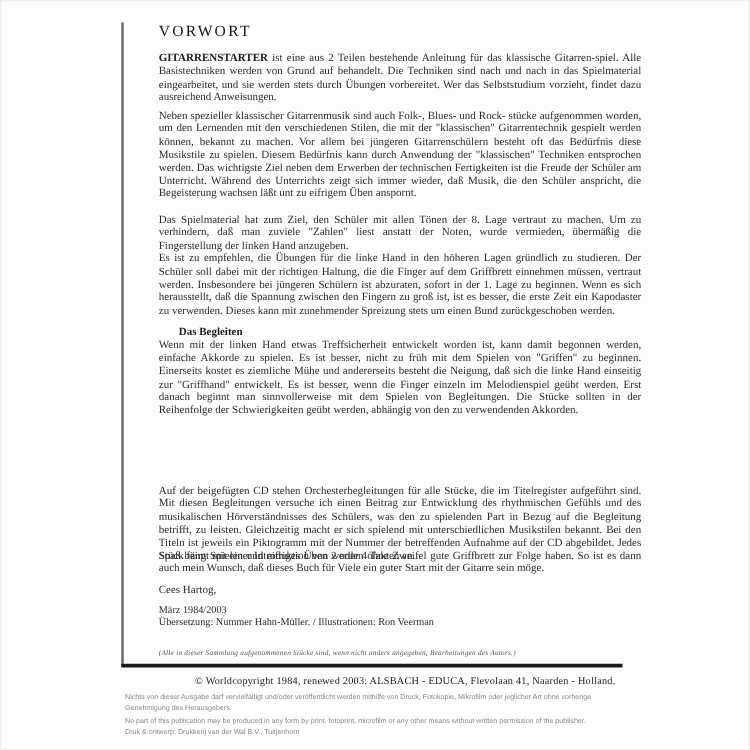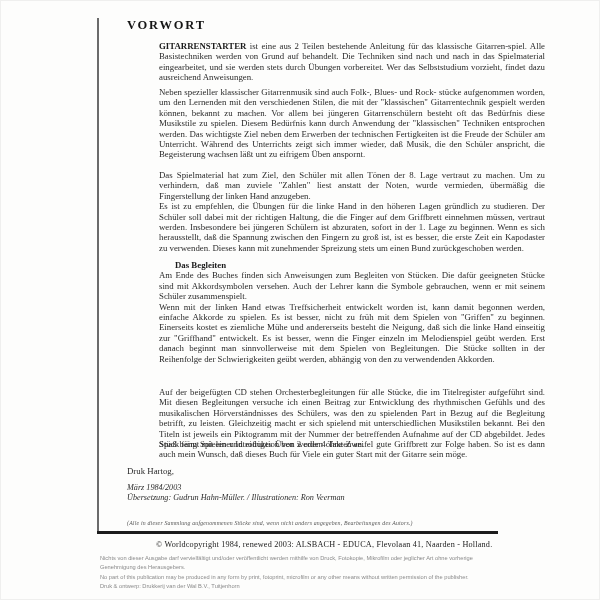--- a/index.html
+++ b/index.html
@@ -3,28 +3,28 @@
 <meta charset="utf-8">
 <style>
   html,body{margin:0;padding:0;background:#ffffff;}
   .page{
     position:relative;width:600px;height:600px;background:#fdfdfc;overflow:hidden;
     color:#2b2b2b;font-family:"Liberation Serif",serif;
     box-shadow:inset 0 0 0 1px #efefee;
   }
   .vrule{position:absolute;left:97px;top:18px;width:2px;height:515px;background:#6b6b6b;}
   .hrule{position:absolute;left:97px;top:531px;width:401px;height:3px;background:#1c1c1c;}
-  .title{position:absolute;left:127px;top:18px;margin:0;font-size:12.5px;font-weight:700;
+  .title{position:absolute;left:127px;top:18px;margin:0;font-size:12.5px;font-weight:400;
          letter-spacing:1.8px;color:#151515;}
-  .col{position:absolute;left:127px;width:386px;margin-left:32px;}
+  .col{position:absolute;left:127px;width:386px;}
   .col p{margin:0;text-align:justify;font-size:8.8px;line-height:10.4px;color:#2b2b2b;}
   .col p strong{font-weight:700;color:#1b1b1b;}
   .sec-heading{margin:0;font-size:8.8px;line-height:10.4px;font-weight:700;color:#1b1b1b;padding-left:16px;}
   .signature{position:absolute;left:127px;top:466px;font-size:8.8px;color:#2b2b2b;}
-  .credits{position:absolute;left:127px;top:483px;font-size:8.2px;line-height:9.8px;color:#2b2b2b;font-style:italic;}
+  .credits{position:absolute;left:127px;top:483px;font-size:8.2px;line-height:9.8px;color:#2b2b2b;}
   .note{position:absolute;left:127px;top:520px;width:380px;font-size:5.8px;font-style:italic;
         color:#555;letter-spacing:0.2px;}
   .copyright{position:absolute;left:120px;top:540px;font-size:8.2px;color:#222;letter-spacing:0.2px;padding-left:36px;}
   .legal{position:absolute;left:100px;top:554px;width:408px;
          font-family:"Liberation Sans",sans-serif;font-size:5.7px;line-height:8.6px;color:#8a8a8a;}
   .legal .en{margin-top:2px;}
   .printer{position:absolute;left:100px;top:583px;
            font-family:"Liberation Sans",sans-serif;font-size:5.7px;color:#8a8a8a;}
 </style>
 </head>
@@ -46,37 +46,36 @@
     <p>Neben spezieller klassischer Gitarrenmusik sind auch Folk-, Blues- und Rock- stücke aufgenommen worden, um den Lernenden mit den verschiedenen Stilen, die mit der "klassischen" Gitarrentechnik gespielt werden können, bekannt zu machen. Vor allem bei jüngeren Gitarrenschülern besteht oft das Bedürfnis diese Musikstile zu spielen. Diesem Bedürfnis kann durch Anwendung der "klassischen" Techniken entsprochen werden. Das wichtigste Ziel neben dem Erwerben der technischen Fertigkeiten ist die Freude der Schüler am Unterricht. Während des Unterrichts zeigt sich immer wieder, daß Musik, die den Schüler anspricht, die Begeisterung wachsen läßt unt zu eifrigem Üben anspornt.</p>
   </div>
 
   <div class="col" style="top:170px;">
     <p>Das Spielmaterial hat zum Ziel, den Schüler mit allen Tönen der 8. Lage vertraut zu machen. Um zu verhindern, daß man zuviele "Zahlen" liest anstatt der Noten, wurde vermieden, übermäßig die Fingerstellung der linken Hand anzugeben.</p>
     <p>Es ist zu empfehlen, die Übungen für die linke Hand in den höheren Lagen gründlich zu studieren. Der Schüler soll dabei mit der richtigen Haltung, die die Finger auf dem Griffbrett einnehmen müssen, vertraut werden. Insbesondere bei jüngeren Schülern ist abzuraten, sofort in der 1. Lage zu beginnen. Wenn es sich herausstellt, daß die Spannung zwischen den Fingern zu groß ist, ist es besser, die erste Zeit ein Kapodaster zu verwenden. Dieses kann mit zunehmender Spreizung stets um einen Bund zurückgeschoben werden.</p>
   </div>
 
   <div class="col" style="top:260px;">
     <h2 class="sec-heading">Das Begleiten</h2>
-    <p>Am Ende des Buches finden sich Anweisungen zum Begleiten von Stücken. Die dafür geeigneten Stücke sind mit Akkordsymbolen versehen. Auch der Lehrer kann die Symbole gebrauchen, wenn er mit seinem Schüler zusammenspielt.</p>
     <p>Wenn mit der linken Hand etwas Treffsicherheit entwickelt worden ist, kann damit begonnen werden, einfache Akkorde zu spielen. Es ist besser, nicht zu früh mit dem Spielen von "Griffen" zu beginnen. Einerseits kostet es ziemliche Mühe und andererseits besteht die Neigung, daß sich die linke Hand einseitig zur "Griffhand" entwickelt. Es ist besser, wenn die Finger einzeln im Melodienspiel geübt werden. Erst danach beginnt man sinnvollerweise mit dem Spielen von Begleitungen. Die Stücke sollten in der Reihenfolge der Schwierigkeiten geübt werden, abhängig von den zu verwendenden Akkorden.</p>
   </div>
 
   <div class="col" style="top:387px;">
     <p>Auf der beigefügten CD stehen Orchesterbegleitungen für alle Stücke, die im Titelregister aufgeführt sind. Mit diesen Begleitungen versuche ich einen Beitrag zur Entwicklung des rhythmischen Gefühls und des musikalischen Hörverständnisses des Schülers, was den zu spielenden Part in Bezug auf die Begleitung betrifft, zu leisten. Gleichzeitig macht er sich spielend mit unterschiedlichen Musikstilen bekannt. Bei den Titeln ist jeweils ein Piktogramm mit der Nummer der betreffenden Aufnahme auf der CD abgebildet. Jedes Stück fängt mit einer Introduktion von 2 oder 4 Takten an.</p>
   </div>
 
   <div class="col" style="top:439px;">
     <p>Spaß beim Spielen und eifriges Üben werden ohne Zweifel gute Griffbrett zur Folge haben. So ist es dann auch mein Wunsch, daß dieses Buch für Viele ein guter Start mit der Gitarre sein möge.</p>
   </div>
 
-  <div class="signature">Druk Hartog,</div>
+  <div class="signature">Cees Hartog,</div>
 
   <div class="credits">
     <div>März 1984/2003</div>
-    <div>Übersetzung: Gudrun Hahn-Müller. / Illustrationen: Ron Veerman</div>
+    <div>Übersetzung: Nummer Hahn-Müller. / Illustrationen: Ron Veerman</div>
   </div>
 
   <div class="note">(Alle in dieser Sammlung aufgenommenen Stücke sind, wenn nicht anders angegeben, Bearbeitungen des Autors.)</div>
 
   <div class="hrule"></div>
 
   <div class="copyright">© Worldcopyright 1984, renewed 2003:  ALSBACH - EDUCA,  Flevolaan 41,  Naarden - Holland.</div>
 
   <div class="legal">
     <div class="de">Nichts von dieser Ausgabe darf vervielfältigt und/oder veröffentlicht werden mithilfe von Druck, Fotokopie, Mikrofilm oder jeglicher Art ohne vorherige Genehmigung des Herausgebers.</div>

